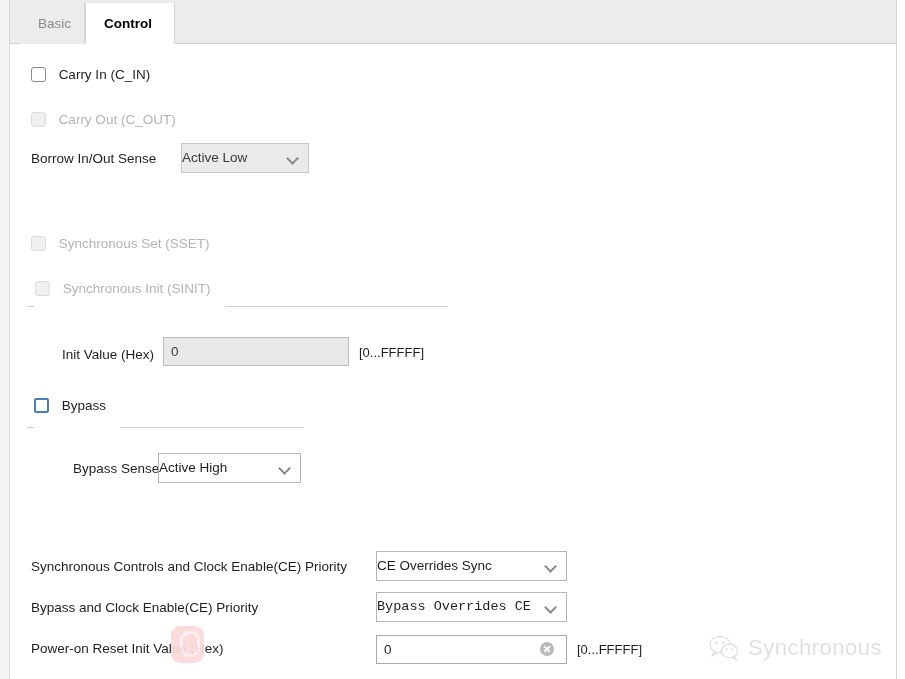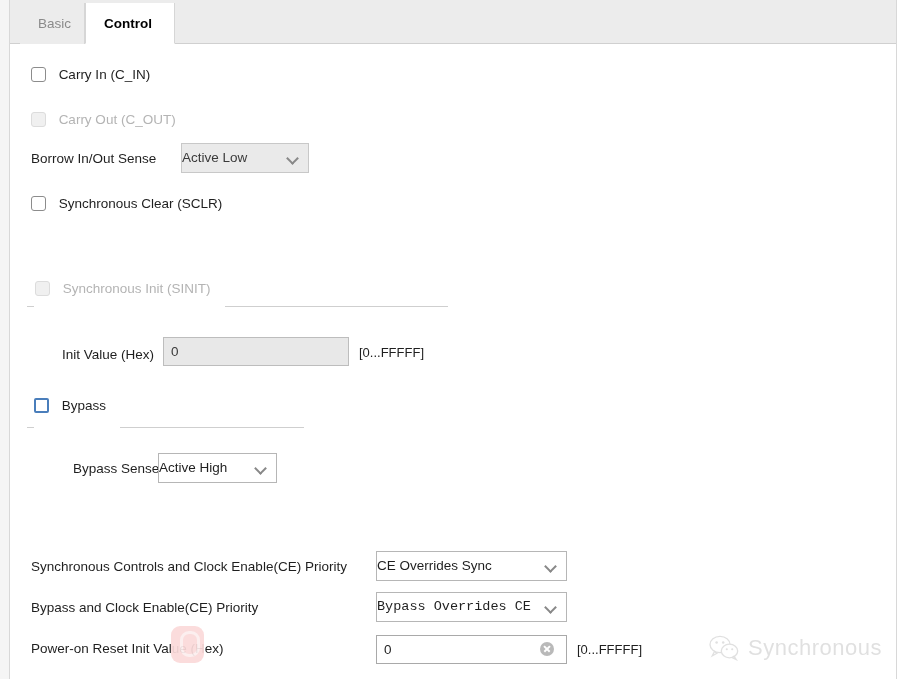--- a/index.html
+++ b/index.html
@@ -297,25 +297,25 @@
     </div>
 
     <div class="row" style="left:21px; top:107px;">
       <span class="lbl">Borrow In/Out Sense</span>
     </div>
     <div class="combo disabled" style="left:171px; top:99px; width:128px;">
       <span>Active Low</span>
       <span class="chev"></span>
     </div>
 
-    <div class="row" style="left:21px; top:152px;">
-      <span class="cb"></span>
-      <span class="cb-label">Synchronous Clear (SCLR)</span>
-    </div>
-
+
+    <div class="row" style="left:21px; top:192px;">
+      <span class="cb disabled"></span>
+      <span class="cb-label disabled">Synchronous Set (SSET)</span>
+    </div>
 
     <div class="row" style="left:25px; top:237px;">
       <span class="cb disabled"></span>
       <span class="cb-label disabled">Synchronous Init (SINIT)</span>
     </div>
 
     <div class="sep-nub" style="left:17px; top:262px;"></div>
     <div class="sep" style="left:215px; top:262px; width:223px;"></div>
 
     <div class="row" style="left:52px; top:303px;">
@@ -328,21 +328,21 @@
       <span class="cb focused"></span>
       <span class="cb-label">Bypass</span>
     </div>
 
     <div class="sep-nub" style="left:17px; top:383px;"></div>
     <div class="sep" style="left:110px; top:383px; width:184px;"></div>
 
     <div class="row" style="left:63px; top:417px;">
       <span class="lbl">Bypass Sense</span>
     </div>
-    <div class="combo" style="left:148px; top:409px; width:119px;">
+    <div class="combo" style="left:148px; top:409px; width:143px;">
       <span>Active High</span>
       <span class="chev"></span>
     </div>
 
 
     <div class="row" style="left:21px; top:515px;">
       <span class="lbl">Synchronous Controls and Clock Enable(CE) Priority</span>
     </div>
     <div class="combo" style="left:366px; top:507px; width:191px;">
       <span>CE Overrides Sync</span>

